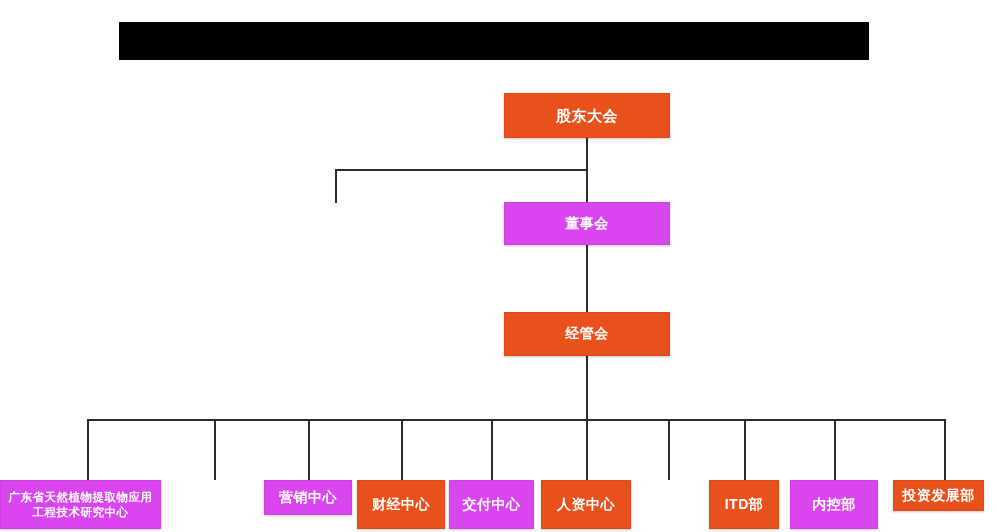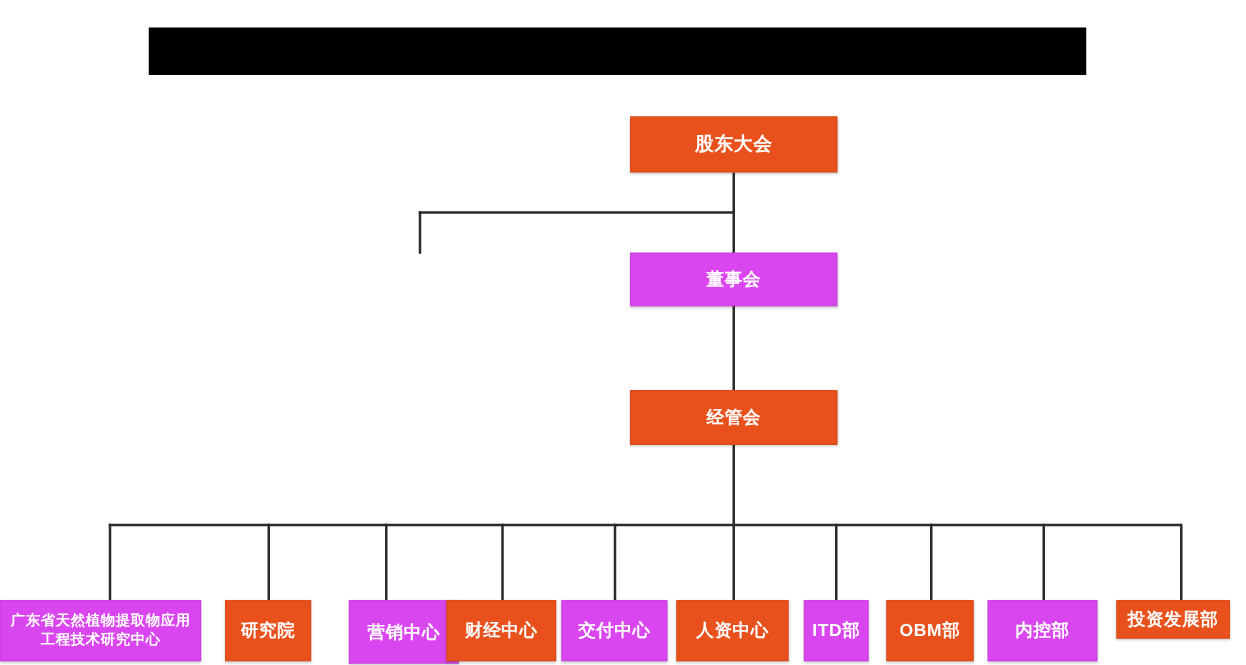--- a/index.html
+++ b/index.html
@@ -106,40 +106,34 @@
     <span class="label">董事会</span>
   </div>
 
   <div class="node dark t-md" style="left:504px; top:312px; width:166px; height:44px;text-align:right;">
     <span class="label">经管会</span>
   </div>
 
   <div class="node light t-sm" style="left:0px; top:480px; width:161px; height:49px;">
     <span class="label">广东省天然植物提取物应用工程技术研究中心</span>
   </div>
-  <div class="node dark t-md" style="left:180px; top:480px; width:69px; height:49px;">
-    <span class="label">研究院</span>
-  </div>
-  <div class="node light t-md" style="left:279px; top:480px; width:88px; height:51px;">
+  <div class="node light t-md" style="left:264px; top:480px; width:88px; height:35px;">
     <span class="label">营销中心</span>
   </div>
   <div class="node dark t-md" style="left:357px; top:480px; width:88px; height:49px;">
     <span class="label">财经中心</span>
   </div>
   <div class="node light t-md" style="left:449px; top:480px; width:85px; height:49px;">
     <span class="label">交付中心</span>
   </div>
   <div class="node dark t-md" style="left:541px; top:480px; width:90px; height:49px;">
     <span class="label">人资中心</span>
   </div>
-  <div class="node light t-md" style="left:643px; top:480px; width:52px; height:49px;">
+  <div class="node dark t-md" style="left:709px; top:480px; width:70px; height:49px;">
     <span class="label">ITD部</span>
-  </div>
-  <div class="node dark t-md" style="left:709px; top:480px; width:70px; height:49px;">
-    <span class="label">OBM部</span>
   </div>
   <div class="node light t-md" style="left:790px; top:480px; width:88px; height:49px;text-align:right;">
     <span class="label">内控部</span>
   </div>
   <div class="node dark t-md" style="left:893px; top:480px; width:91px; height:31px;">
     <span class="label">投资发展部</span>
   </div>
 
 </div>
 

